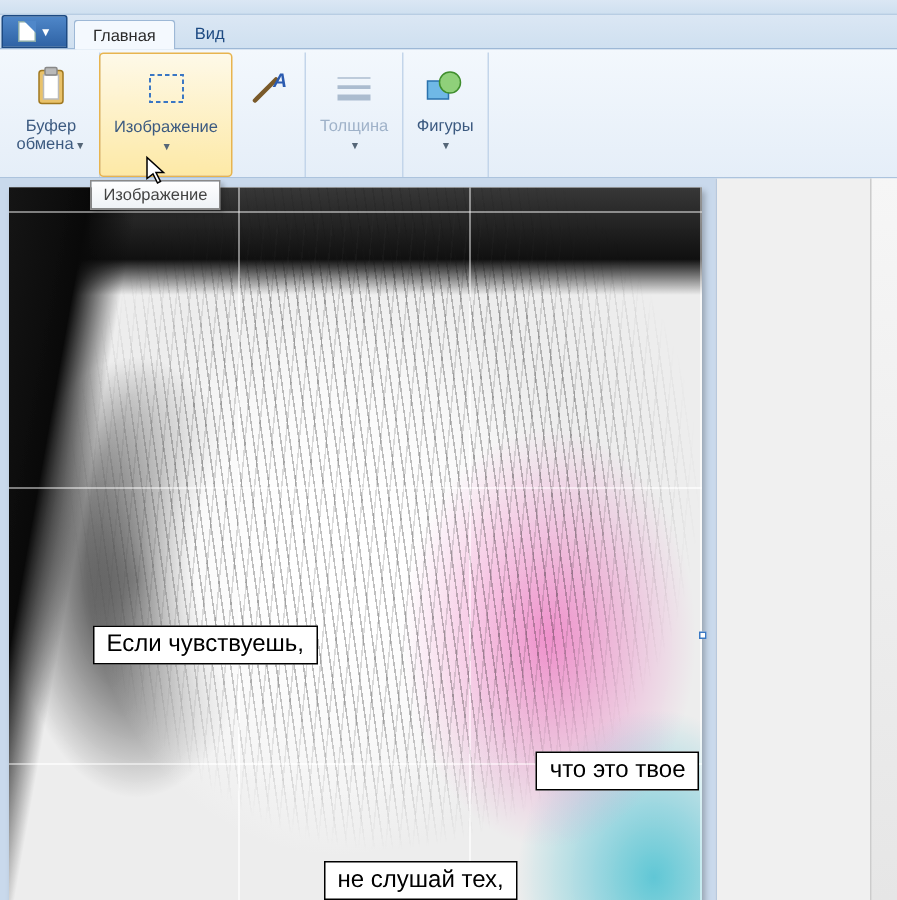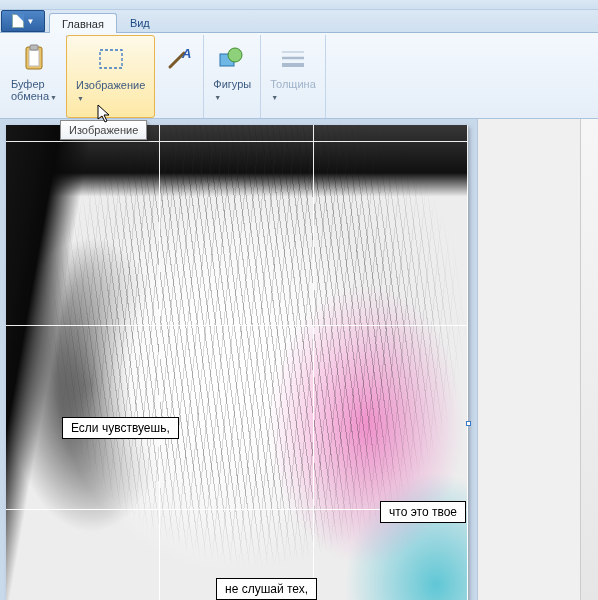--- a/index.html
+++ b/index.html
@@ -73,21 +73,21 @@
     border: 1px solid #e8b44e;
     border-radius: 3px;
     margin: 0 -1px;
   }
   .big-btn {
     display: flex; flex-direction: column; align-items: center;
     padding: 2px 5px;
     cursor: default;
   }
   .ic-wrap { width: 32px; height: 32px; display:flex; align-items:center; justify-content:center; margin: 4px 0 2px;}
-  .group-label { font-size: 11px; color: #3c5a80; text-align:left; line-height: 12px; padding: 1px 2px 2px; white-space: nowrap;}
+  .group-label { font-size: 11px; color: #3c5a80; text-align:center; line-height: 12px; padding: 1px 2px 2px; white-space: nowrap;}
   .group.disabled .group-label { color: #9fb2c9; }
   .group.disabled .ic-wrap { opacity: 0.5; }
   .drop-arr { font-size: 7px; color: #567; margin-left:1px;}
   
   .workspace {
     display: flex;
     height: calc(600px - 10px - 23px - 86px);
     background: #c9d9ec;
   }
   .canvas-zone {
@@ -133,21 +133,21 @@
     background-size: 154px 184px;
     background-position: -1px 16px;
     pointer-events: none;
     opacity: 0.9;
   }
   .caption {
     position: absolute;
     background: #fff;
     border: 1px solid #000;
     padding: 3px 8px;
-    font-size: 12px;
+    font-size: 16px;
     font-family: Tahoma, sans-serif;
     color: #000;
     white-space: nowrap;
   }
   
   .handle { position:absolute; width:5px; height:5px; background:#fff; border:1px solid #3a78c3;}
   
   .scroll-stub {
     flex: 1;
     background: #f0f0f0;
@@ -229,42 +229,42 @@
       <div class="ic-wrap">
         <svg width="26" height="24">
             <path d="M4 20 L18 6" stroke="#7a5a2a" stroke-width="3" stroke-linecap="round"></path>
             <text x="16" y="11" font-size="13" font-style="italic" font-weight="bold" fill="#2b5bb0">A</text>
           </svg>
       </div>
     </div>
   </div>
 
 
-  <div class="group">
-    <div class="big-btn">
-      <div class="ic-wrap">
-        <svg width="28" height="26">
-            <rect x="2" y="8" width="14" height="12" fill="#6fb8e6" stroke="#2a72ad"></rect>
-            <circle cx="17" cy="9" r="7" fill="#8fd07a" stroke="#3f8e2d"></circle>
-          </svg>
-      </div>
-      <div class="group-label"><span>Фигуры</span><br><span class="drop-arr">▼</span></div>
-    </div>
-  </div>
-
   <div class="group disabled">
     <div class="big-btn">
       <div class="ic-wrap">
         <svg width="26" height="22">
             <line x1="2" y1="4" x2="24" y2="4" stroke="#6a85a5" stroke-width="1"></line>
             <line x1="2" y1="10" x2="24" y2="10" stroke="#6a85a5" stroke-width="2.5"></line>
             <line x1="2" y1="17" x2="24" y2="17" stroke="#6a85a5" stroke-width="4"></line>
           </svg>
       </div>
       <div class="group-label"><span>Толщина</span><br><span class="drop-arr">▼</span></div>
+    </div>
+  </div>
+
+  <div class="group">
+    <div class="big-btn">
+      <div class="ic-wrap">
+        <svg width="28" height="26">
+            <rect x="2" y="8" width="14" height="12" fill="#6fb8e6" stroke="#2a72ad"></rect>
+            <circle cx="17" cy="9" r="7" fill="#8fd07a" stroke="#3f8e2d"></circle>
+          </svg>
+      </div>
+      <div class="group-label"><span>Фигуры</span><br><span class="drop-arr">▼</span></div>
     </div>
   </div>
 
 
 </div>
 
 <div class="workspace">
   <div class="canvas-zone">
     <div class="canvas">
       <div class="canvas-img">

